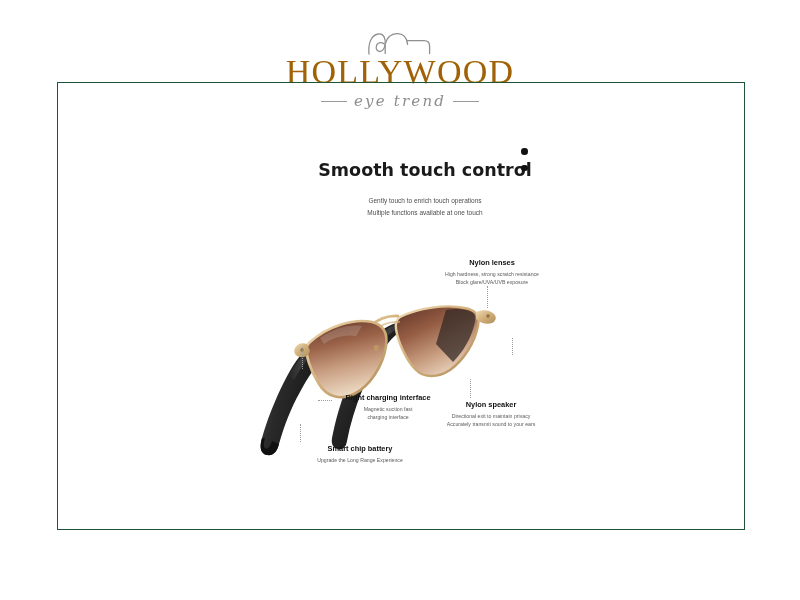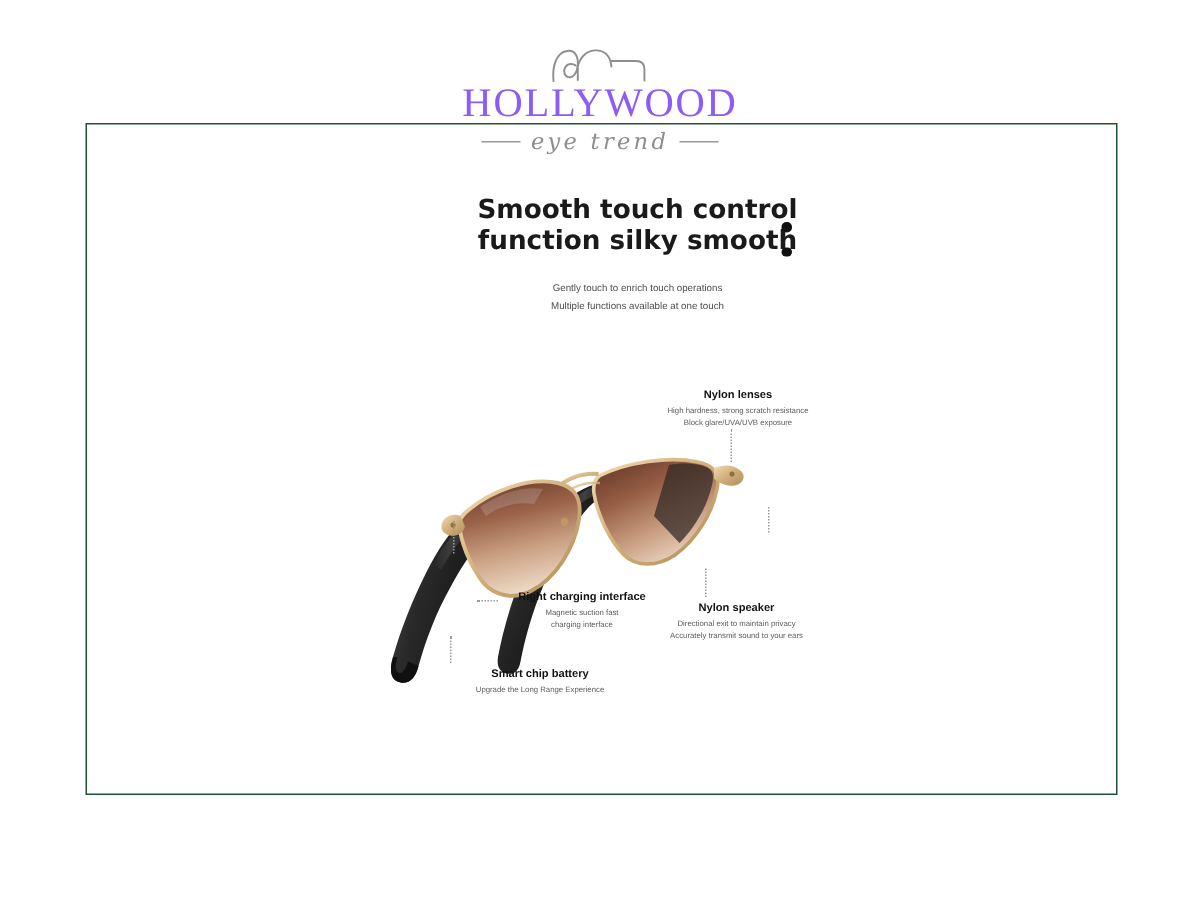--- a/index.html
+++ b/index.html
@@ -12,21 +12,21 @@
   .page{position:absolute;inset:0;background:#fff;}
 
   
   .logo{
     position:absolute;left:0;right:0;top:28px;
     display:flex;flex-direction:column;align-items:center;
   }
   .logo-mark{width:74px;height:30px;display:block;}
   .logo-word{
     font-family:"Liberation Serif", serif;
-    font-size:27px;letter-spacing:1.2px;color:#8b5cf6;
+    font-size:34px;letter-spacing:1.2px;color:#a16207;
     line-height:1;margin-top:-3px;white-space:nowrap;
   }
   .logo-sub{
     display:flex;align-items:center;gap:7px;margin-top:3px;
   }
   .logo-sub .dash{width:26px;height:1px;background:#9a9a9a;display:block;}
   .logo-script{
     font-family:"DejaVu Serif", serif;
     font-style:italic;font-size:15px;color:#8d8d8d;
     letter-spacing:2.2px;white-space:nowrap;
@@ -34,21 +34,21 @@
 
   
   .frame{
     position:absolute;left:57px;top:82px;
     width:688px;height:448px;
     border:1.4px solid #1f5437;box-sizing:border-box;
     pointer-events:none;
   }
 
   
-  .headline-wrap{position:absolute;left:300px;top:130px;width:250px;}
+  .headline-wrap{position:absolute;left:300px;top:160px;width:250px;}
   .headline{
     font-family:"DejaVu Sans", sans-serif;
     font-weight:bold;font-size:17.5px;line-height:1.22;
     color:#1a1a1a;text-align:center;margin:0;
   }
   .headline .l1{display:block;}
   .headline .l2{display:block;}
   .headline .l3{display:block;}
   .subline{
     margin-top:14px;text-align:center;
@@ -107,21 +107,20 @@
       <span class="logo-script">eye trend</span>
       <i class="dash"></i>
     </div>
   </div>
 
   <div class="frame"></div>
 
   <div class="headline-wrap">
     <h1 class="headline">
       <span class="l1">Smooth touch control</span>
-      <span class="l3">function silky smooth</span>
     </h1>
     <div class="subline">
       <span>Gently touch to enrich touch operations</span>
       <span>Multiple functions available at one touch</span>
     </div>
   </div>
 
   <div class="dots">
     <i></i>
     <i></i>

